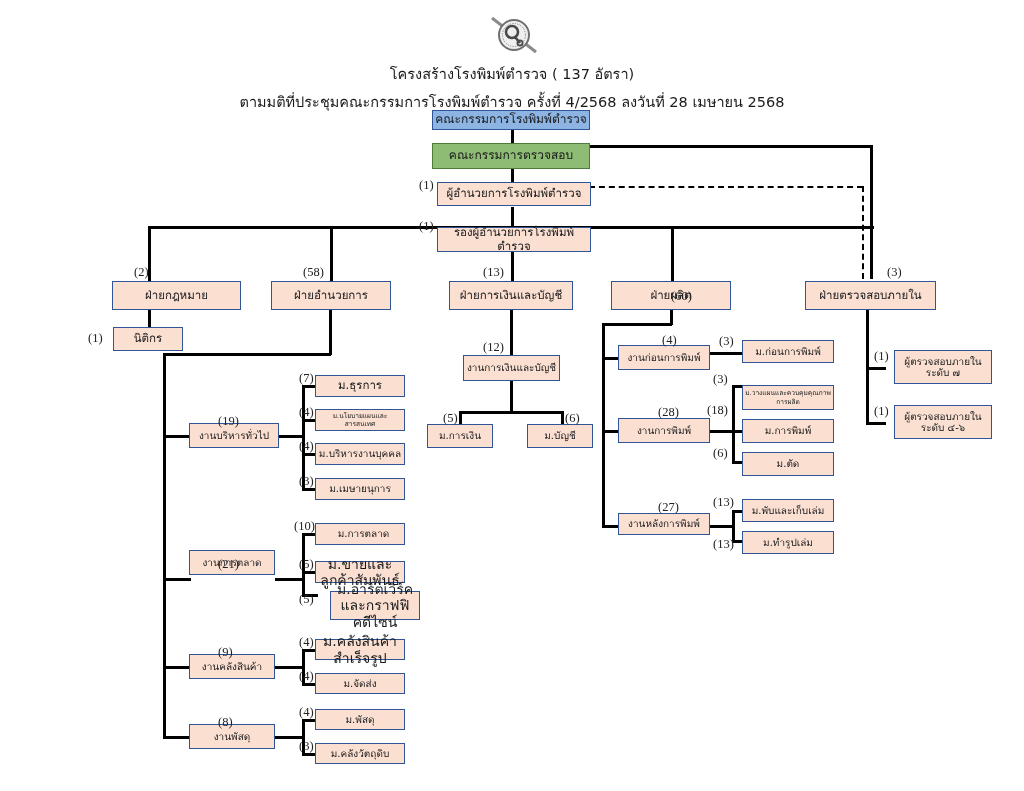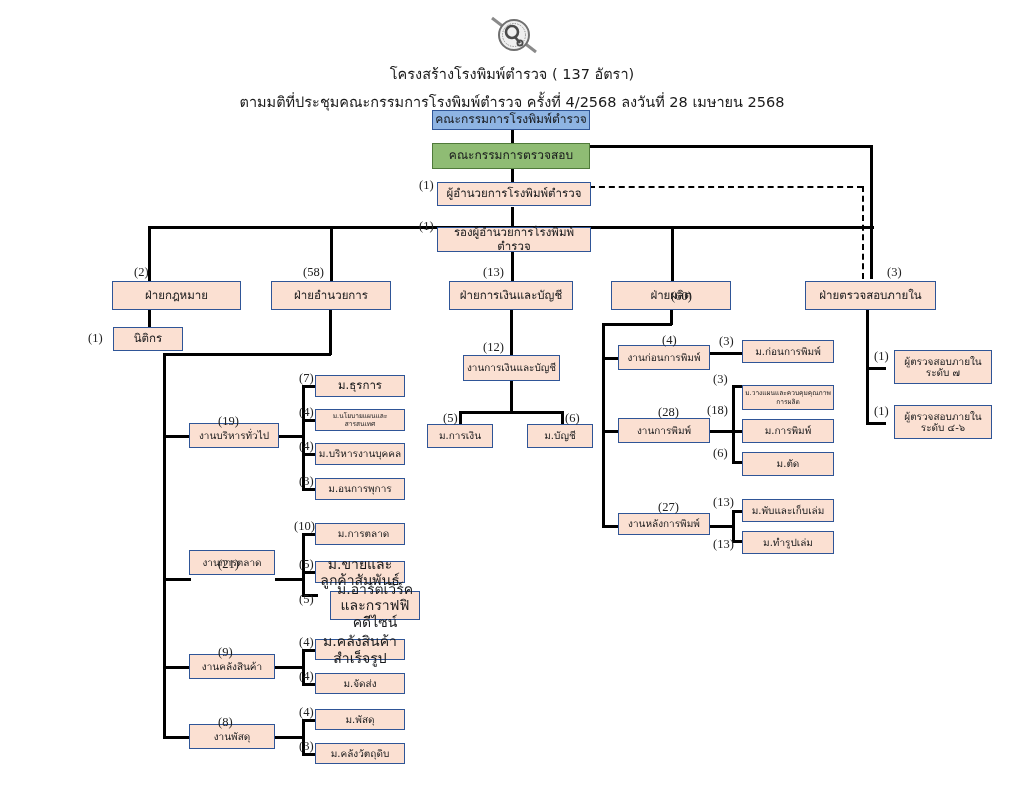--- a/index.html
+++ b/index.html
@@ -133,21 +133,21 @@
   <div class="cnt" style="left:299px;top:371px;">(7)</div>
   <div class="box" style="left:315px;top:375px;width:90px;height:22px;">ม.ธุรการ</div>
 
   <div class="cnt" style="left:299px;top:405px;">(4)</div>
   <div class="box tiny" style="left:315px;top:409px;width:90px;height:22px;">ม.นโยบายแผนและสารสนเทศ</div>
 
   <div class="cnt" style="left:299px;top:439px;">(4)</div>
   <div class="box sm" style="left:315px;top:443px;width:90px;height:22px;">ม.บริหารงานบุคคล</div>
 
   <div class="cnt" style="left:299px;top:474px;">(3)</div>
-  <div class="box sm" style="left:315px;top:478px;width:90px;height:22px;">ม.อนการพุการ</div>
+  <div class="box sm" style="left:315px;top:478px;width:90px;height:22px;">ม.เมษายนุการ</div>
 
   <div class="cnt" style="left:218px;top:557px;">(21)</div>
   <div class="box sm" style="left:189px;top:550px;width:86px;height:25px;">งานการตลาด</div>
   <div class="ln lnh" style="left:275px;top:578px;width:29px;"></div>
   <div class="ln lnv" style="left:302px;top:533px;height:63px;"></div>
   <div class="ln lnh" style="left:302px;top:533px;width:16px;"></div>
   <div class="ln lnh" style="left:302px;top:571px;width:16px;"></div>
   <div class="ln lnh" style="left:302px;top:594px;width:16px;"></div>
 
   <div class="cnt" style="left:294px;top:519px;">(10)</div>

